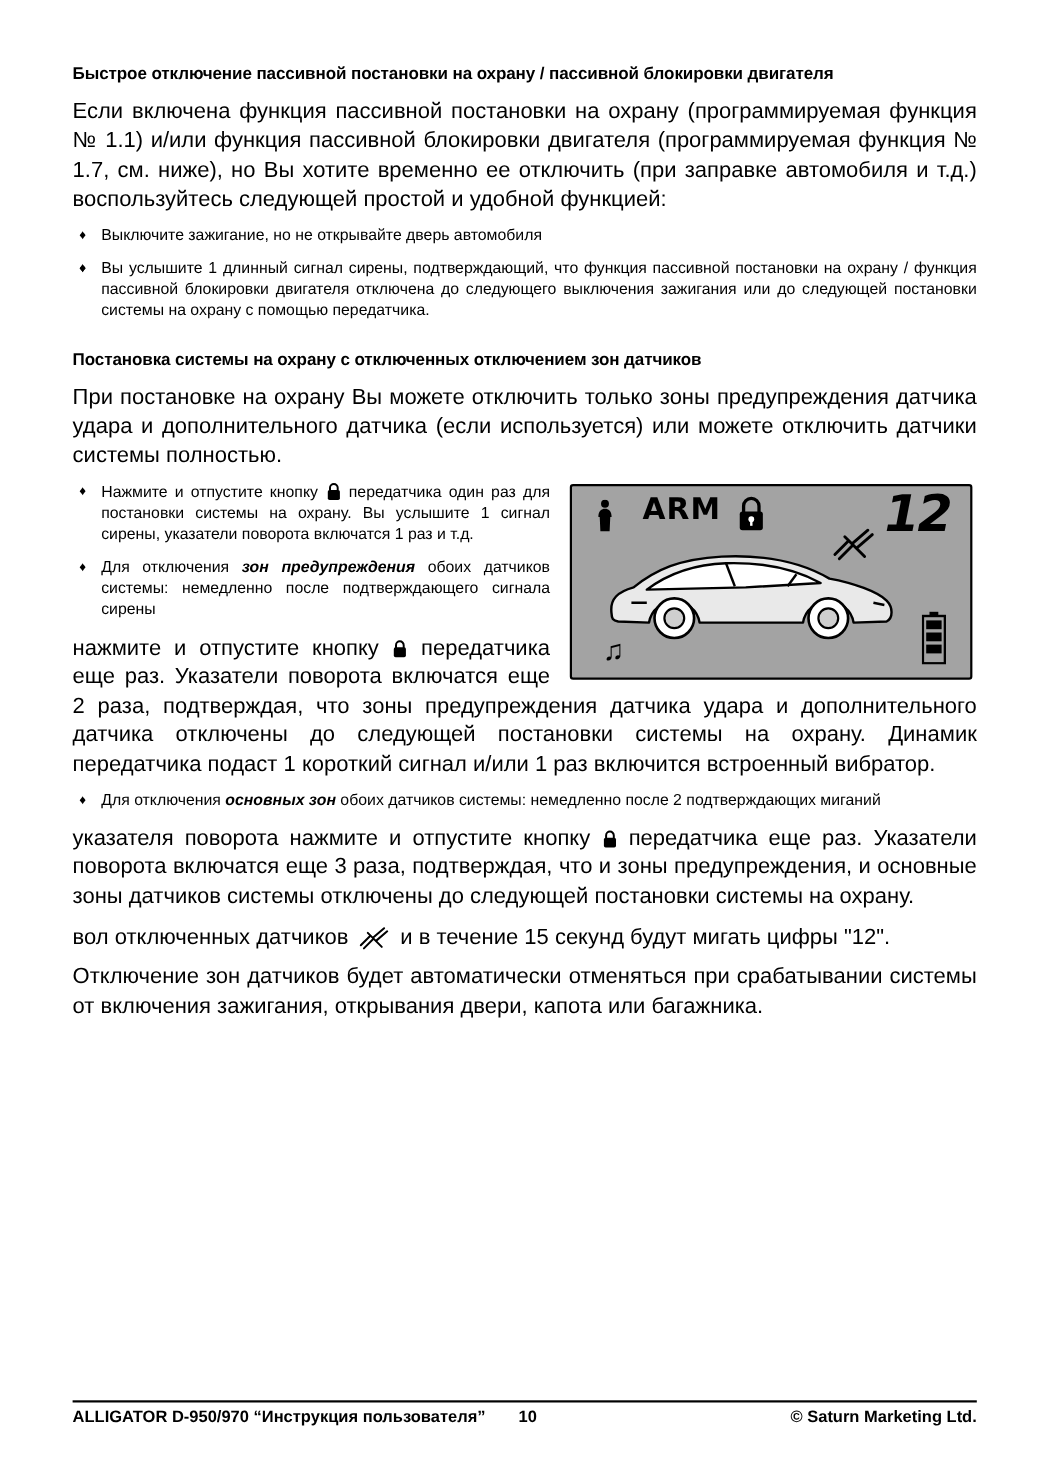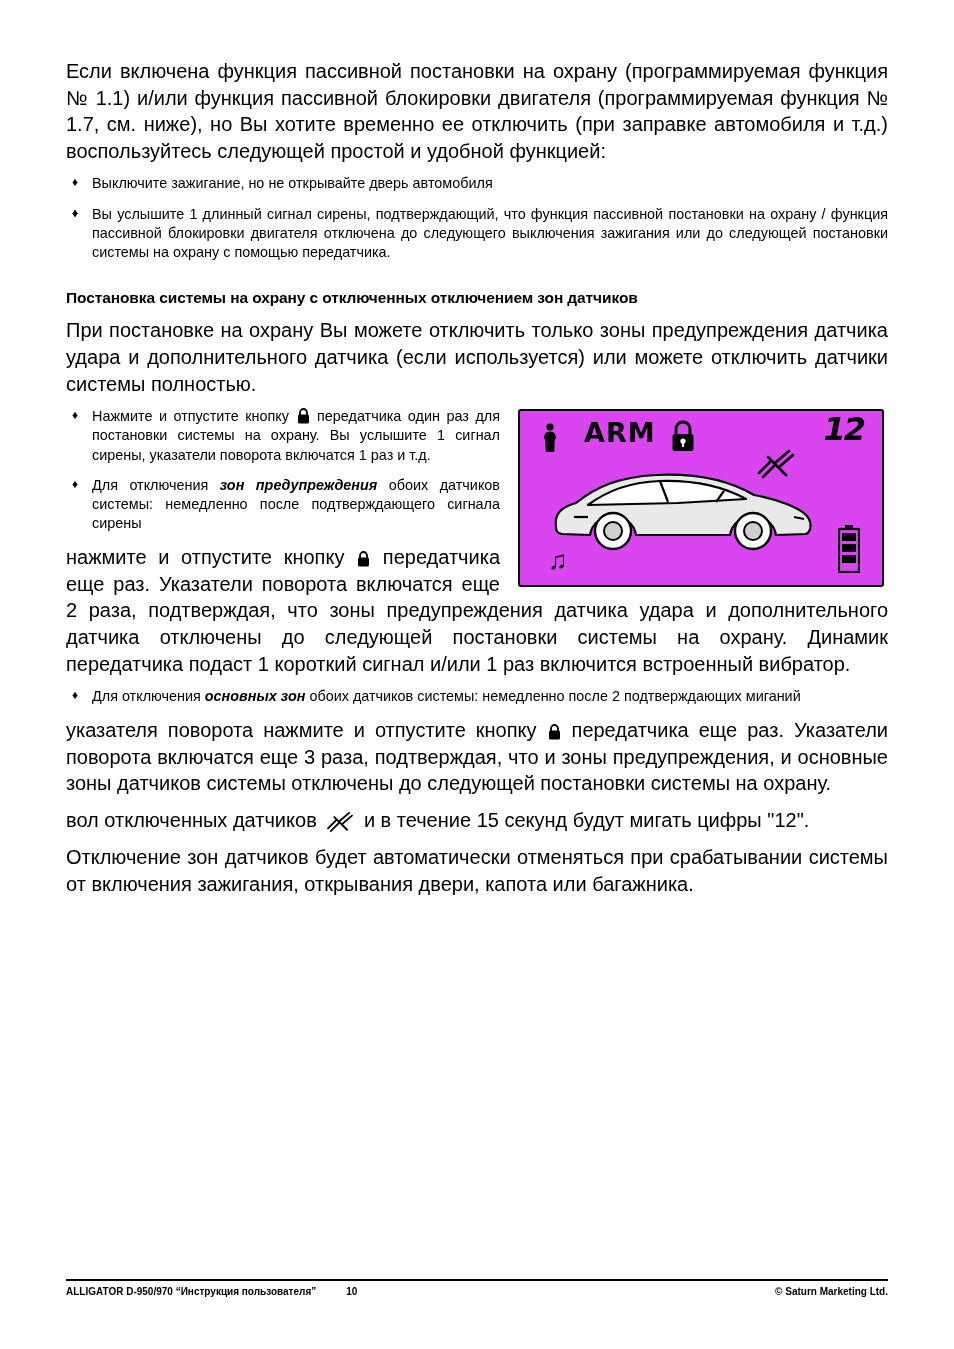--- a/index.html
+++ b/index.html
@@ -68,21 +68,21 @@
     width: 370px;
     margin: 2px 0 6px 18px;
   }
   .lcd {
     border: 2px solid #000;
     border-radius: 3px;
     width: 366px;
     height: 178px;
     box-sizing: border-box;
     position: relative;
-    background: #d946ef;
+    background: #a3a3a3;
     overflow: hidden;
   }
   .lcd .person {
     position: absolute;
     left: 22px;
     top: 12px;
     width: 16px;
     height: 30px;
   }
   .lcd .arm-text {
@@ -101,21 +101,21 @@
     width: 30px;
     height: 34px;
   }
   .lcd .digits {
     position: absolute;
     right: 18px;
     top: 2px;
     font-family: "DejaVu Sans", sans-serif;
     font-weight: bold;
     font-style: italic;
-    font-size: 32px;
+    font-size: 46px;
     letter-spacing: -2px;
     line-height: 1;
     text-align: center;
   }
   .lcd .car {
     position: absolute;
     left: 28px;
     top: 50px;
     width: 270px;
     height: 92px;
@@ -155,34 +155,35 @@
   }
   .clearfix::after { content: ""; display: block; clear: both; }
 
   footer.page-footer {
     position: absolute;
     left: 66px;
     right: 66px;
     bottom: 52px;
     border-top: 2px solid #000;
     padding-top: 5px;
-    font-size: 10px;
+    font-size: 15px;
     font-weight: bold;
     display: flex;
     align-items: baseline;
   }
   footer .foot-left { white-space: nowrap; }
   footer .foot-page { margin-left: 30px; text-align: right; }
   footer .foot-right { margin-left: auto; white-space: nowrap; text-align: center; }
 </style>
 </head>
 <body>
 
 <div class="page">
 
+  <h2 class="section-title">Быстрое отключение пассивной постановки на охрану / пассивной блокировки двигателя</h2>
 
   <p class="body-text">Если включена функция пассивной постановки на охрану (программируемая функция № 1.1) и/или функция пассивной блокировки двигателя (программируемая функция № 1.7, см. ниже), но Вы хотите временно ее отключить (при заправке автомобиля и т.д.) воспользуйтесь следующей простой и удобной функцией:</p>
 
   <ul class="bullets">
     <li><span class="dot">♦</span><span>Выключите зажигание, но не открывайте дверь автомобиля</span></li>
     <li><span class="dot">♦</span></li>
     <li><span class="dot">♦</span><span>Вы услышите 1 длинный сигнал сирены, подтверждающий, что функция пассивной постановки на охрану / функция пассивной блокировки двигателя отключена до следующего выключения зажигания или до следующей постановки системы на охрану с помощью передатчика.</span></li>
   </ul>
 
   <h2 class="section-title second">Постановка системы на охрану с отключенных отключением зон датчиков</h2>

